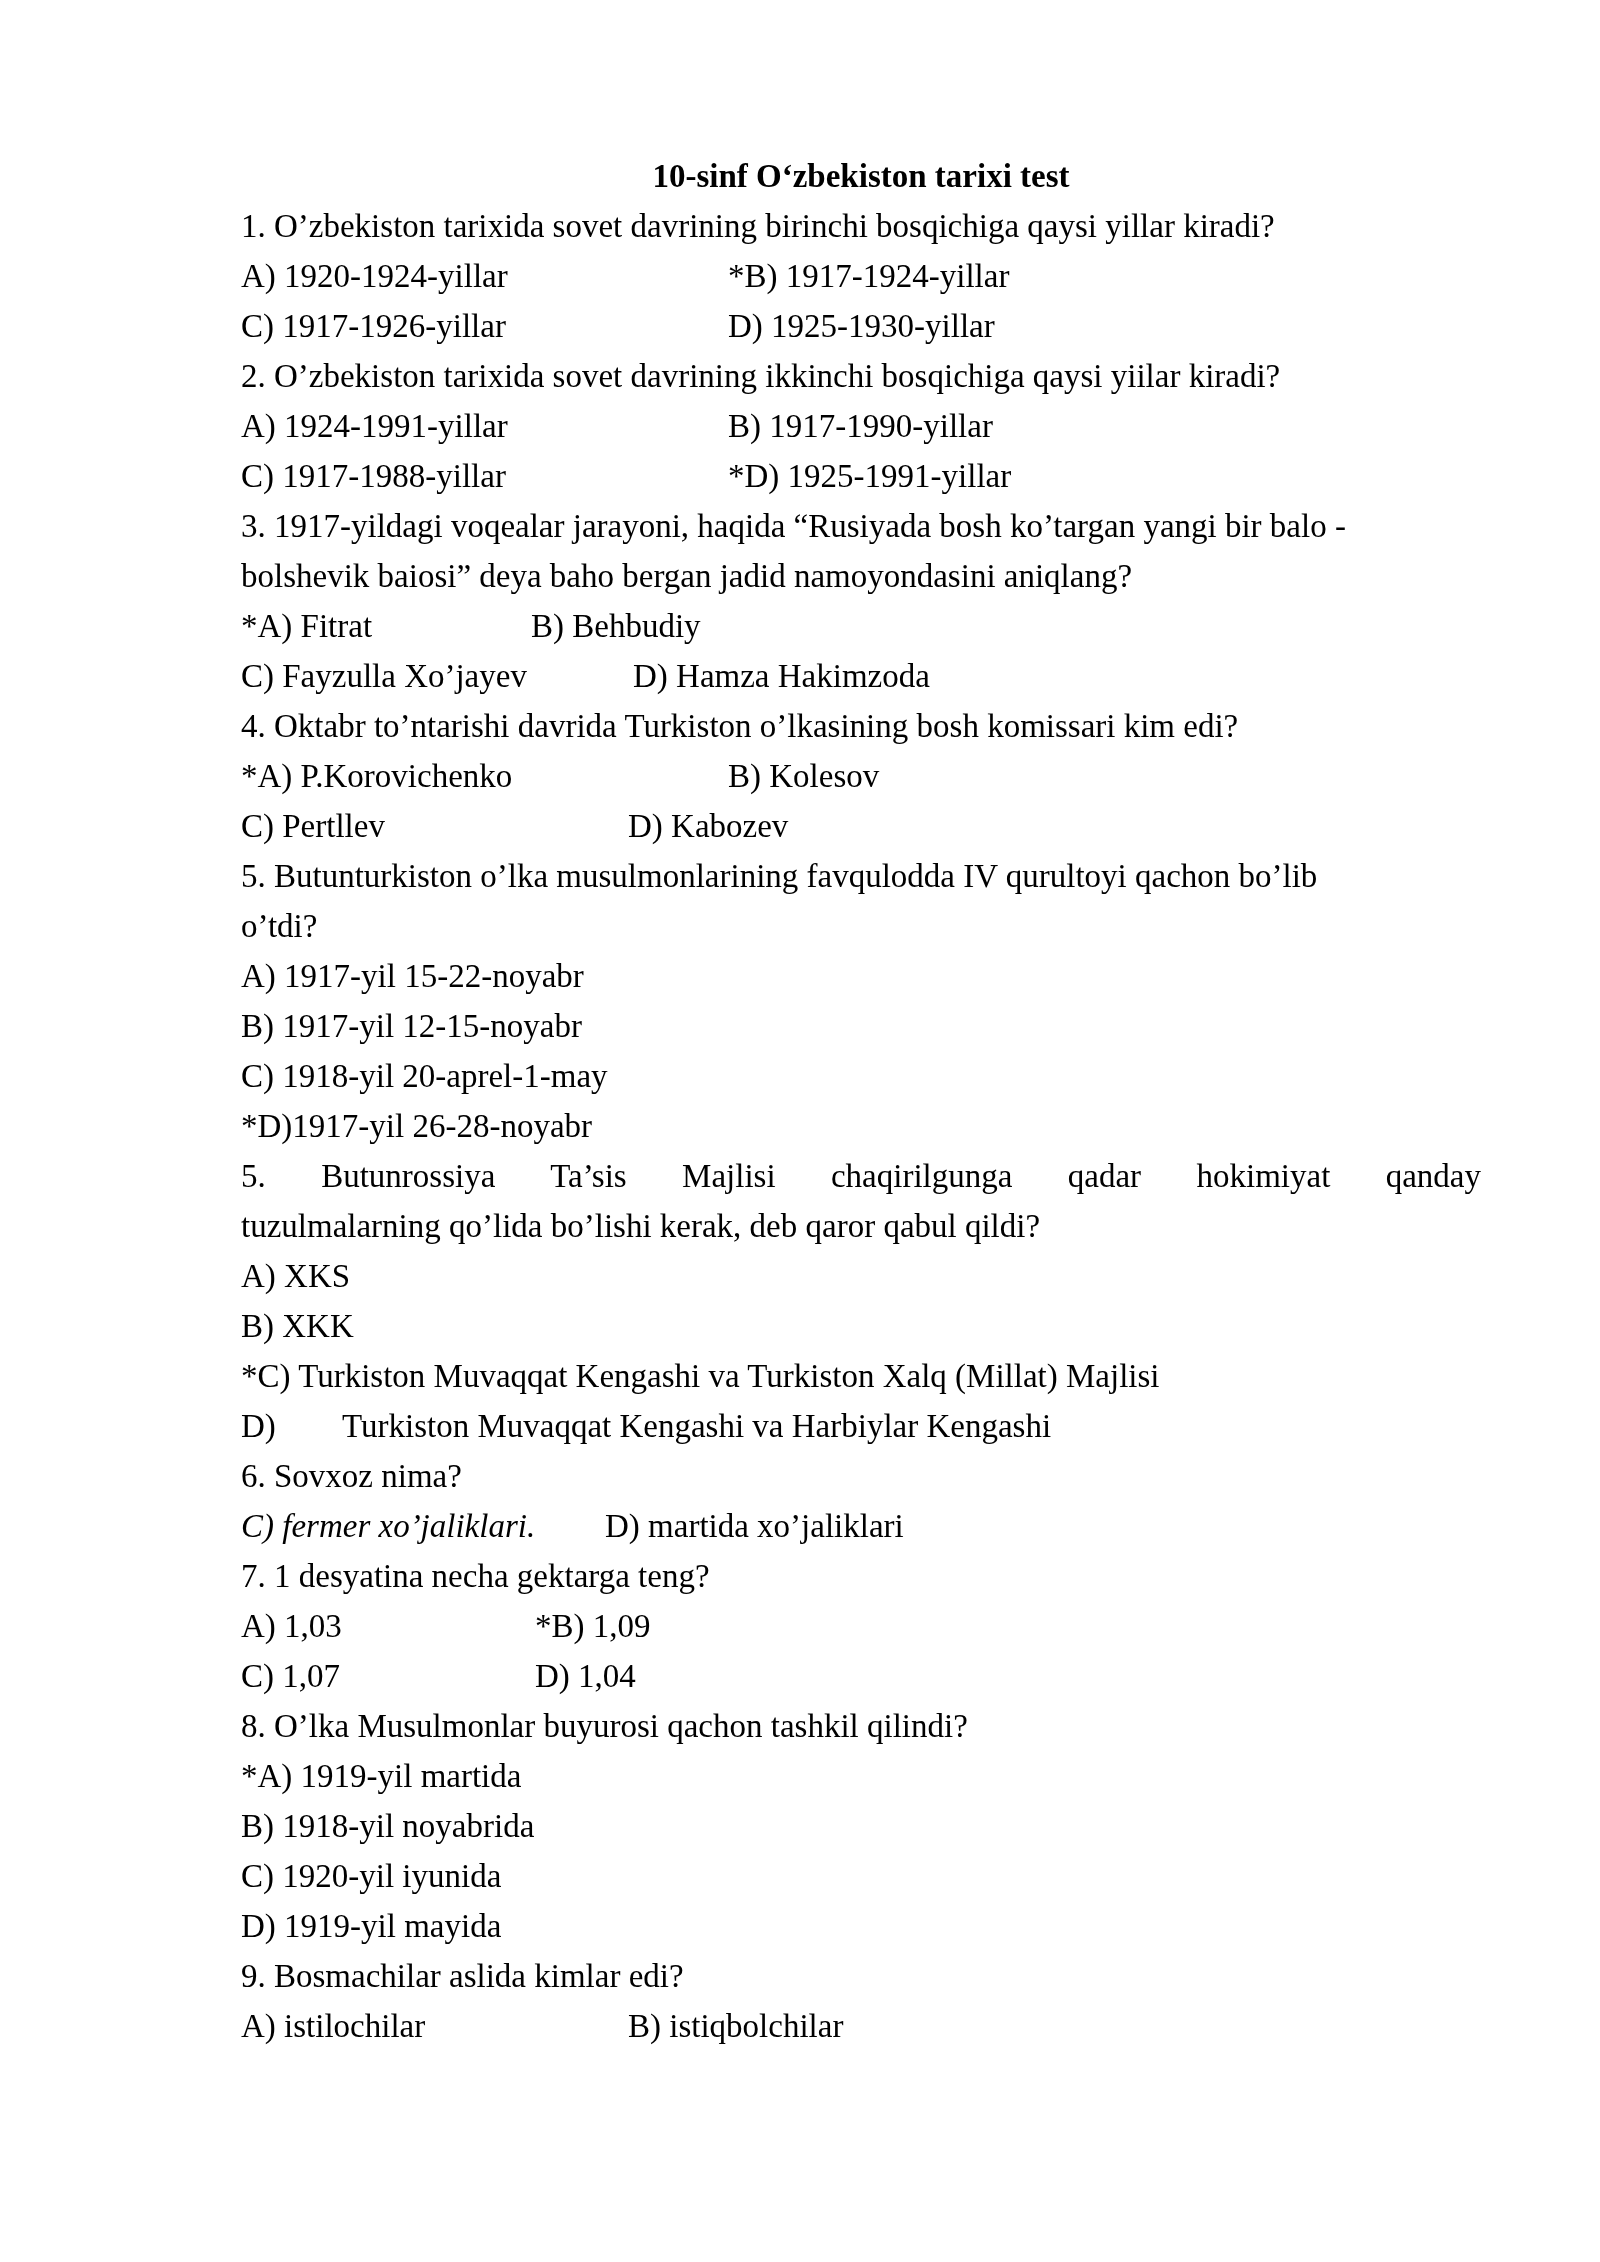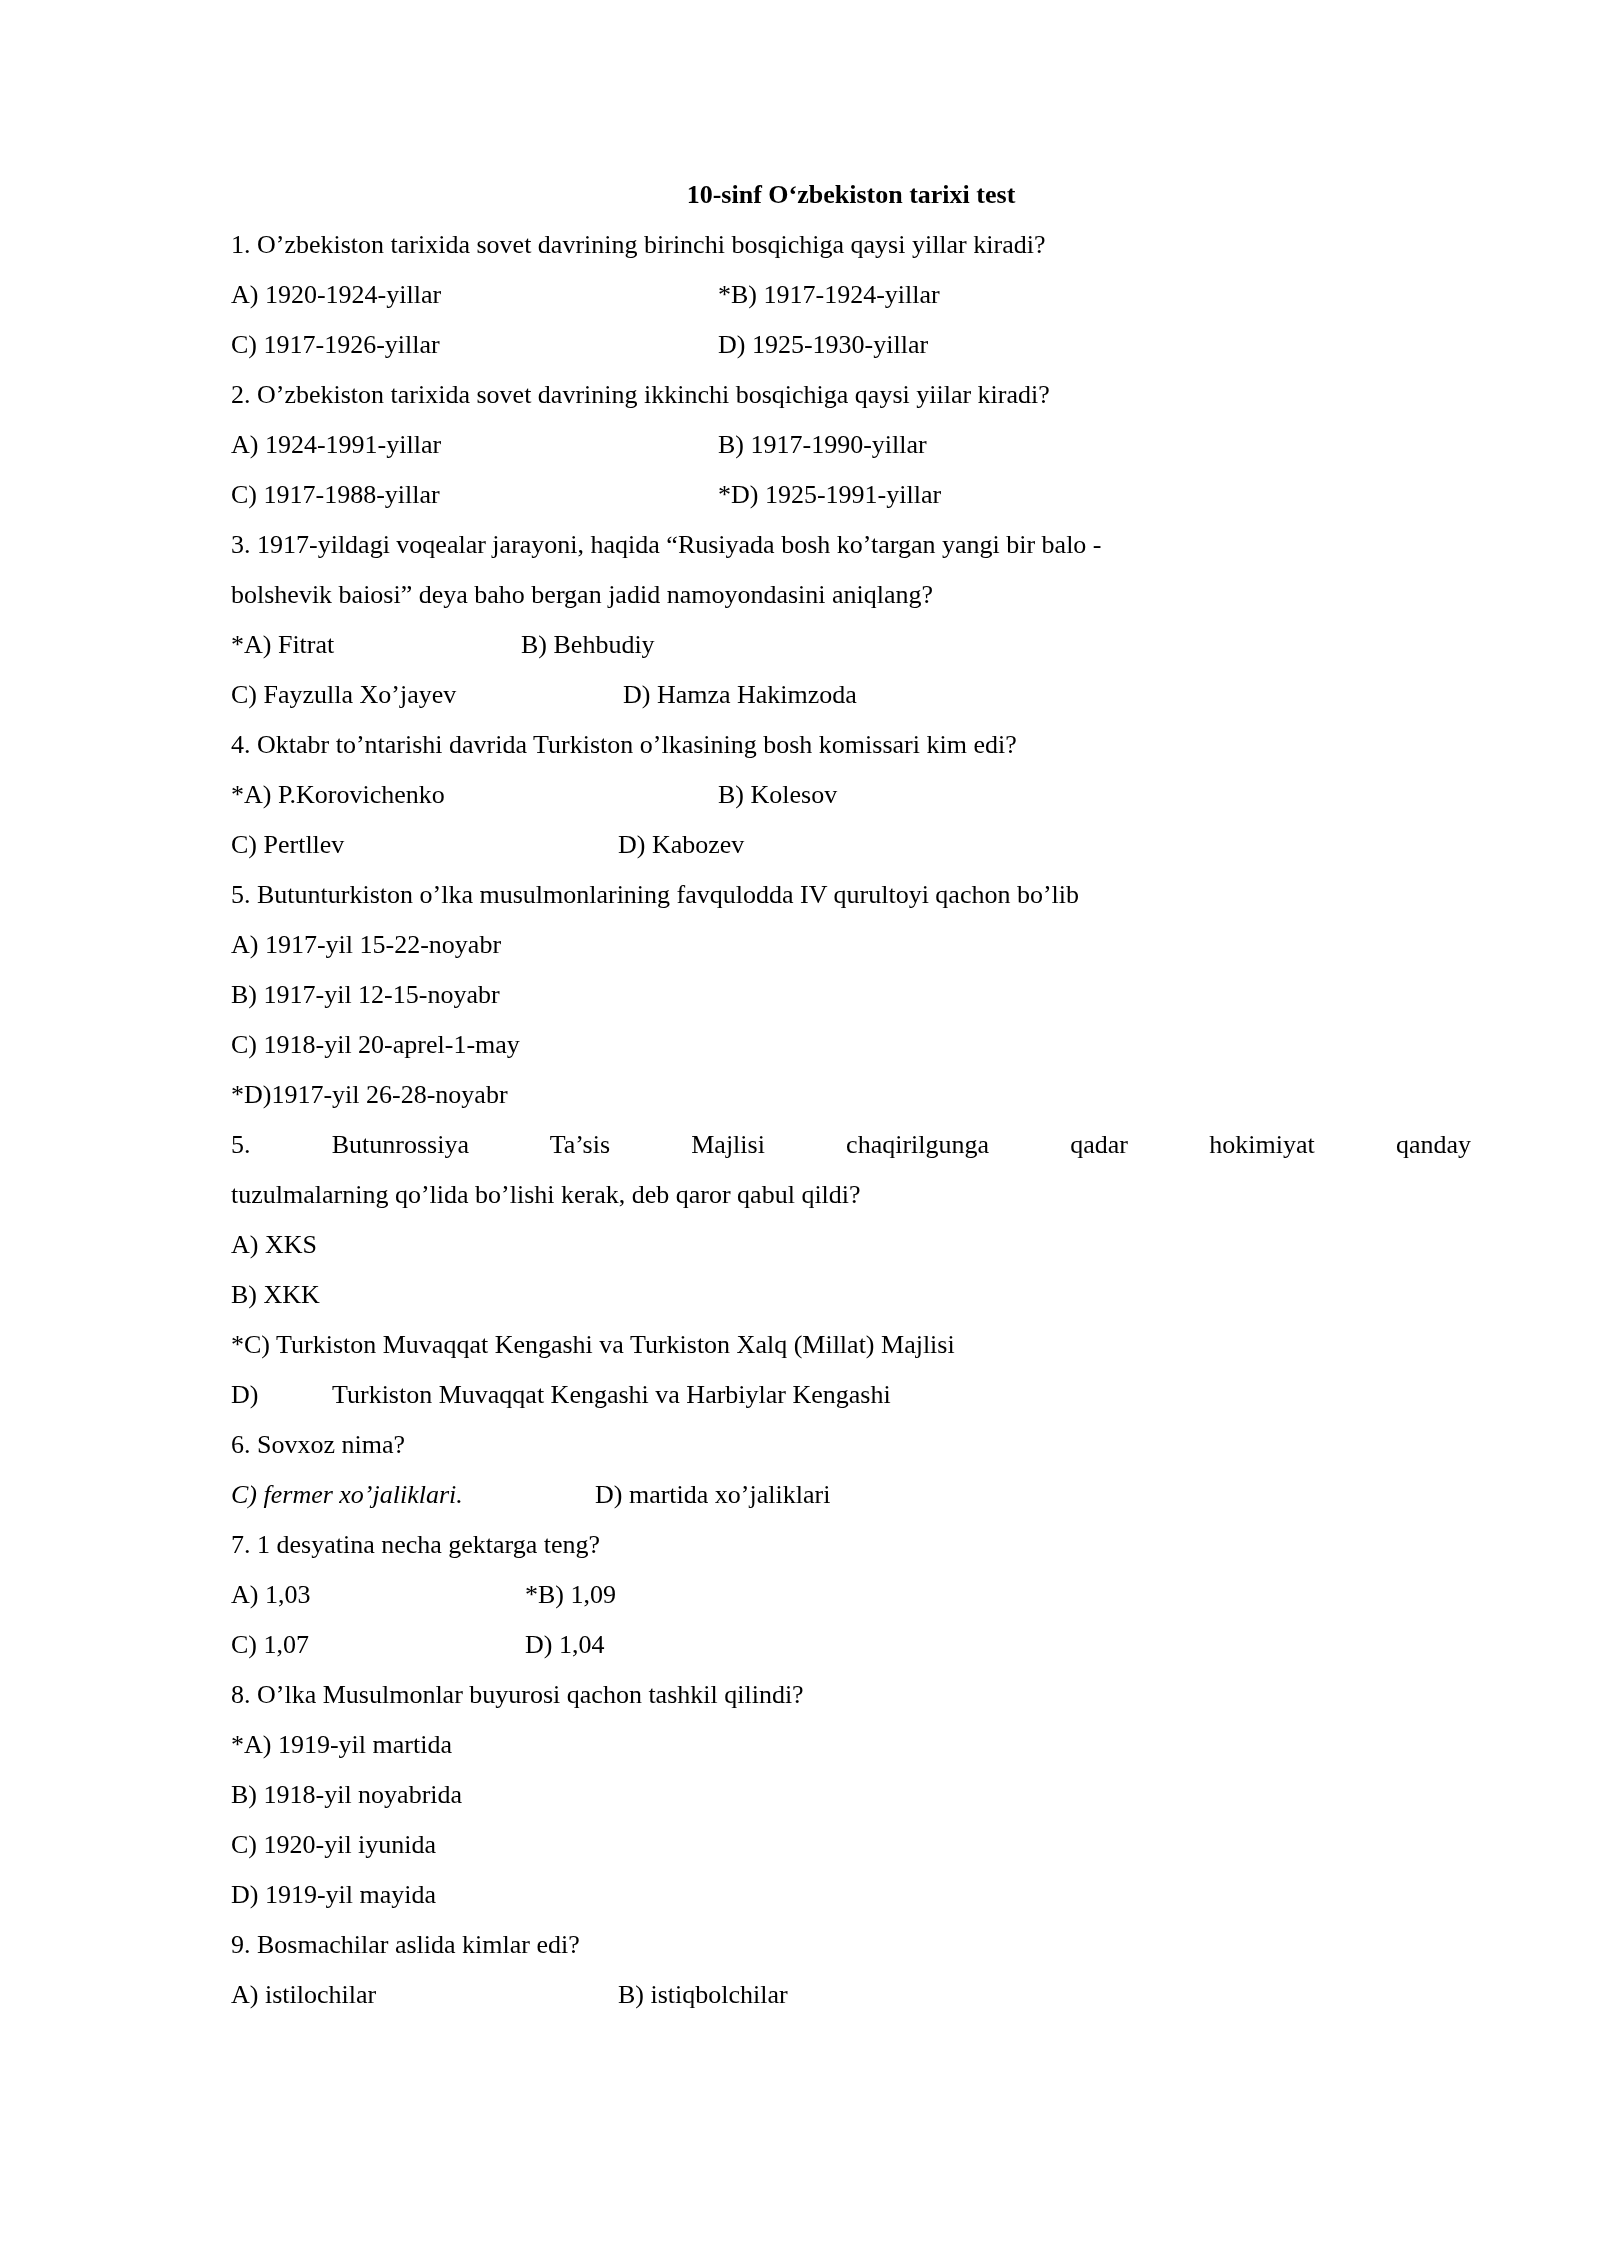--- a/index.html
+++ b/index.html
@@ -11,28 +11,27 @@
   }
   .page {
     position: absolute;
     left: 0; top: 0;
     width: 1600px;
     height: 2262px;
     background: #ffffff;
   }
   .content {
     position: absolute;
-    left: 231px;
+    left: 241px;
     top: 151px;
     width: 1240px;
     font-family: "Liberation Serif", "DejaVu Serif", serif;
-    font-size: 26px;
+    font-size: 33px;
     line-height: 50px;
     color: #000000;
-    margin-top: 19px;
   }
   .line {
     height: 50px;
     white-space: pre;
   }
   .title-line {
     font-weight: bold;
     text-align: center;
     white-space: pre;
     height: 50px;
@@ -70,20 +69,21 @@
     <div class="line">3. 1917-yildagi voqealar jarayoni, haqida “Rusiyada bosh ko’targan yangi bir balo -</div>
     <div class="line">bolshevik baiosi” deya baho bergan jadid namoyondasini aniqlang?</div>
     <div class="line"><span class="col1 w290">*A) Fitrat</span><span>B) Behbudiy</span></div>
     <div class="line"><span class="col1 w392">C) Fayzulla Xo’jayev</span><span>D) Hamza Hakimzoda</span></div>
 
     <div class="line">4. Oktabr to’ntarishi davrida Turkiston o’lkasining bosh komissari kim edi?</div>
     <div class="line"><span class="col1 w487">*A) P.Korovichenko</span><span>B) Kolesov</span></div>
     <div class="line"><span class="col1 w387">C) Pertllev</span><span>D) Kabozev</span></div>
 
     <div class="line">5. Butunturkiston o’lka musulmonlarining favqulodda IV qurultoyi qachon bo’lib</div>
+    <div class="line">o’tdi?</div>
     <div class="line">A) 1917-yil 15-22-noyabr</div>
     <div class="line">B) 1917-yil 12-15-noyabr</div>
     <div class="line">C) 1918-yil 20-aprel-1-may</div>
     <div class="line">*D)1917-yil 26-28-noyabr</div>
 
     <div class="line justify">5. Butunrossiya Ta’sis Majlisi chaqirilgunga qadar hokimiyat qanday</div>
     <div class="line">tuzulmalarning qo’lida bo’lishi kerak, deb qaror qabul qildi?</div>
     <div class="line">A) XKS</div>
     <div class="line">B) XKK</div>
     <div class="line">*C) Turkiston Muvaqqat Kengashi va Turkiston Xalq (Millat) Majlisi</div>

